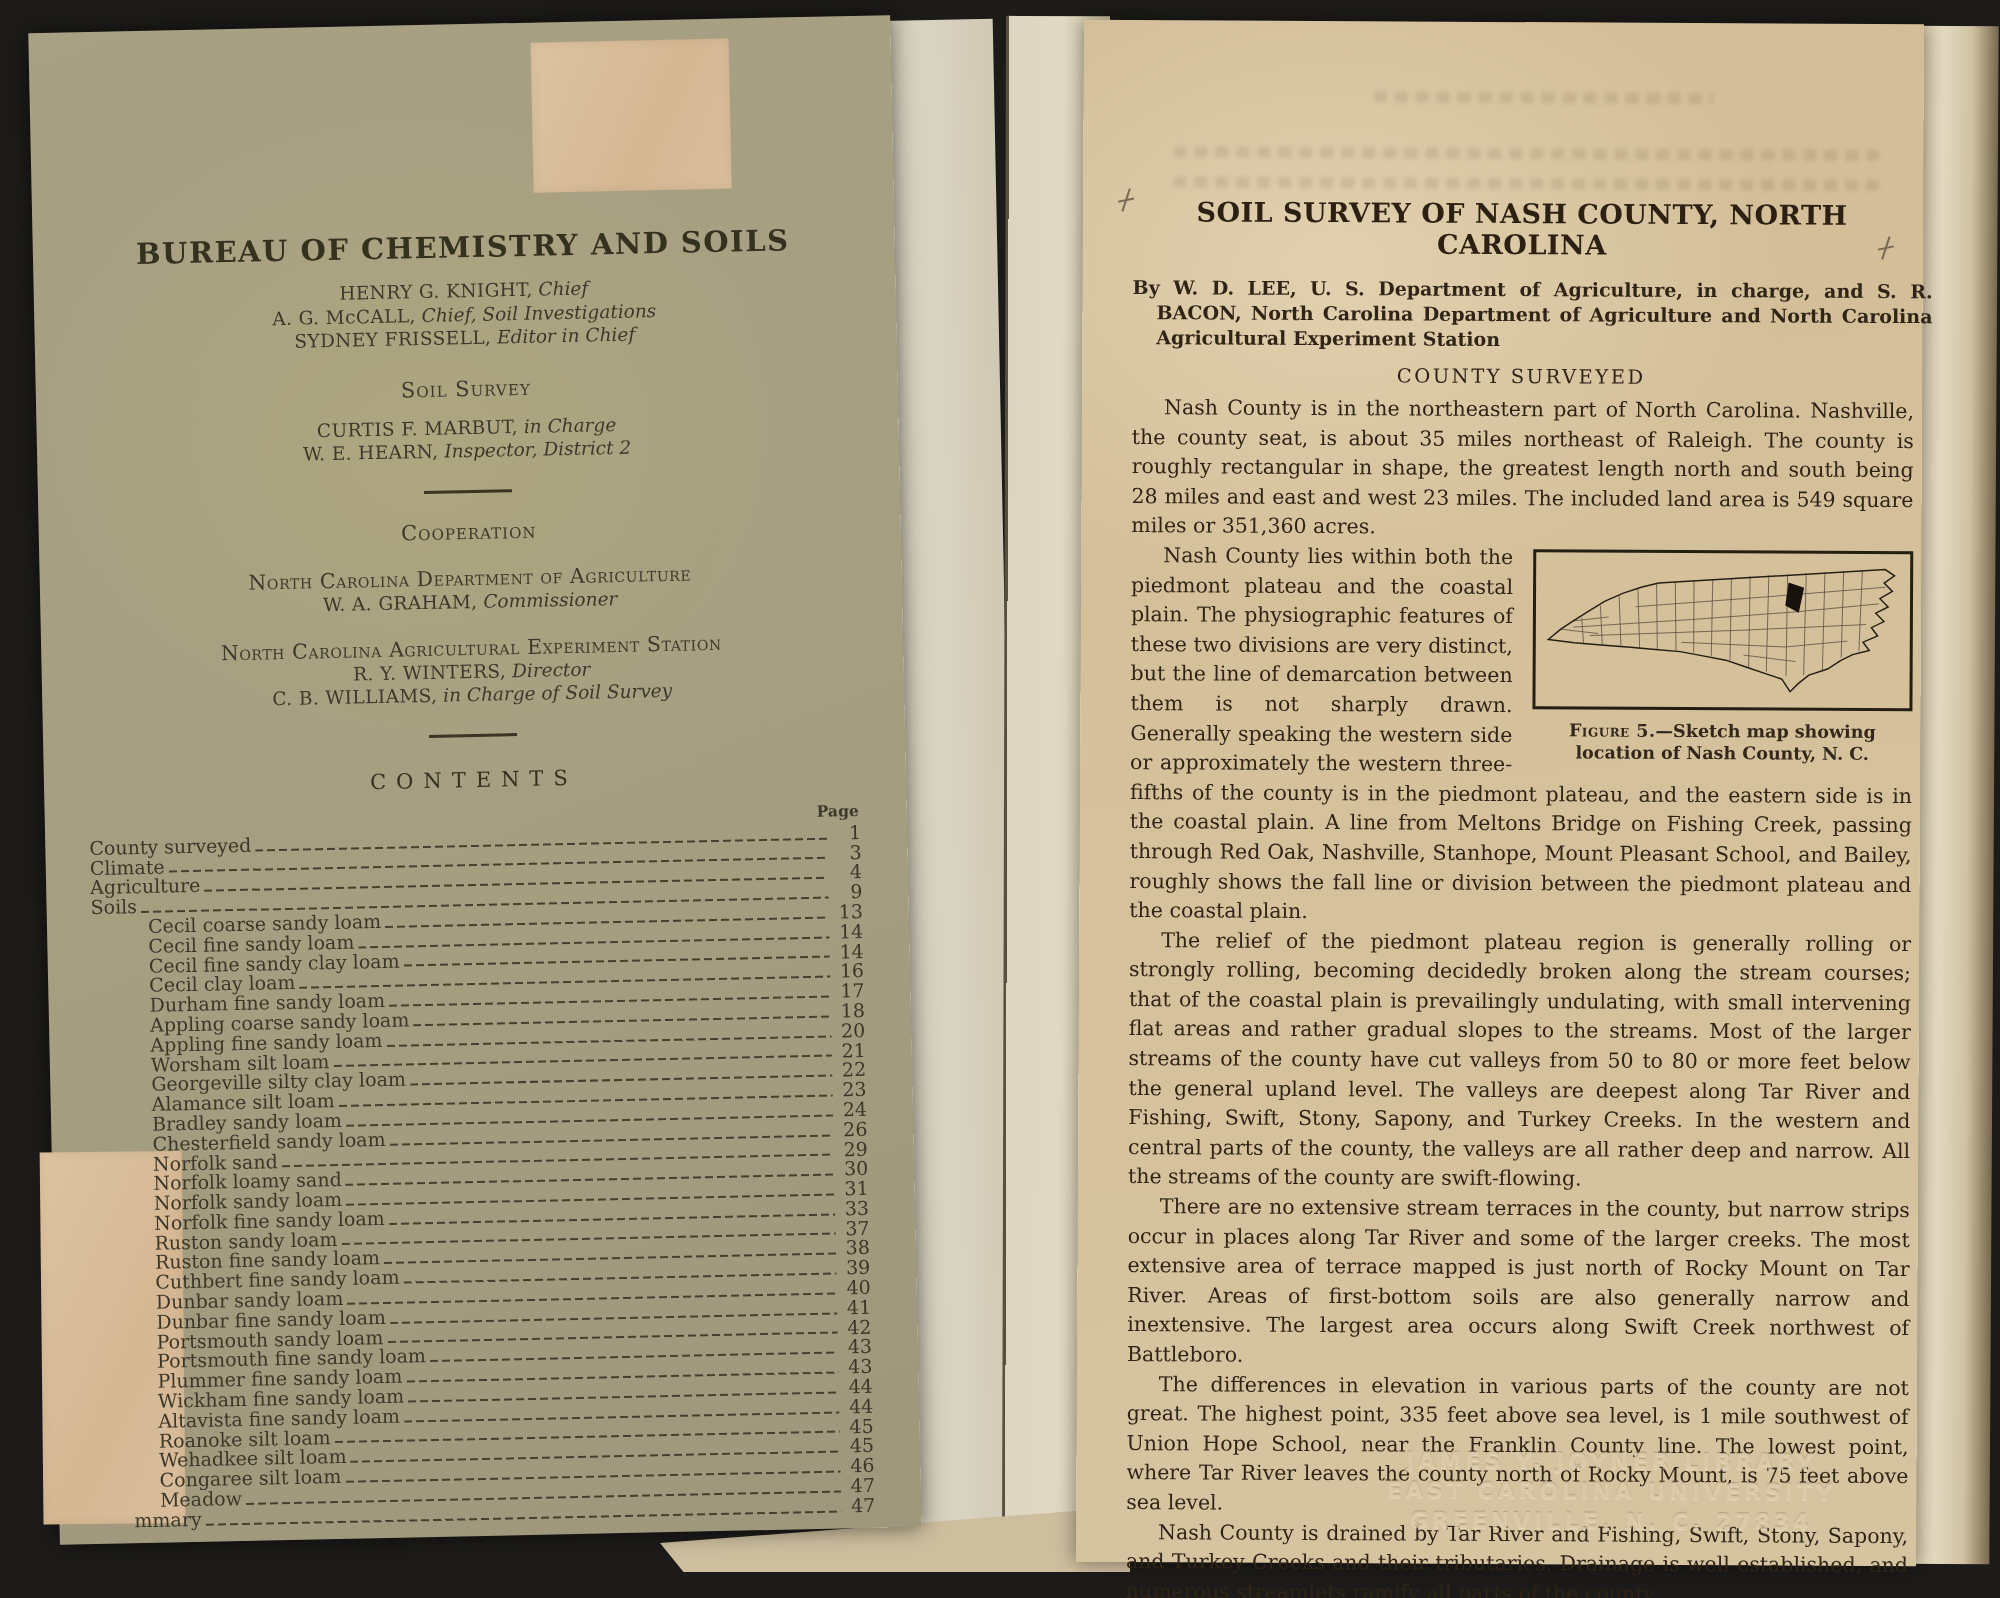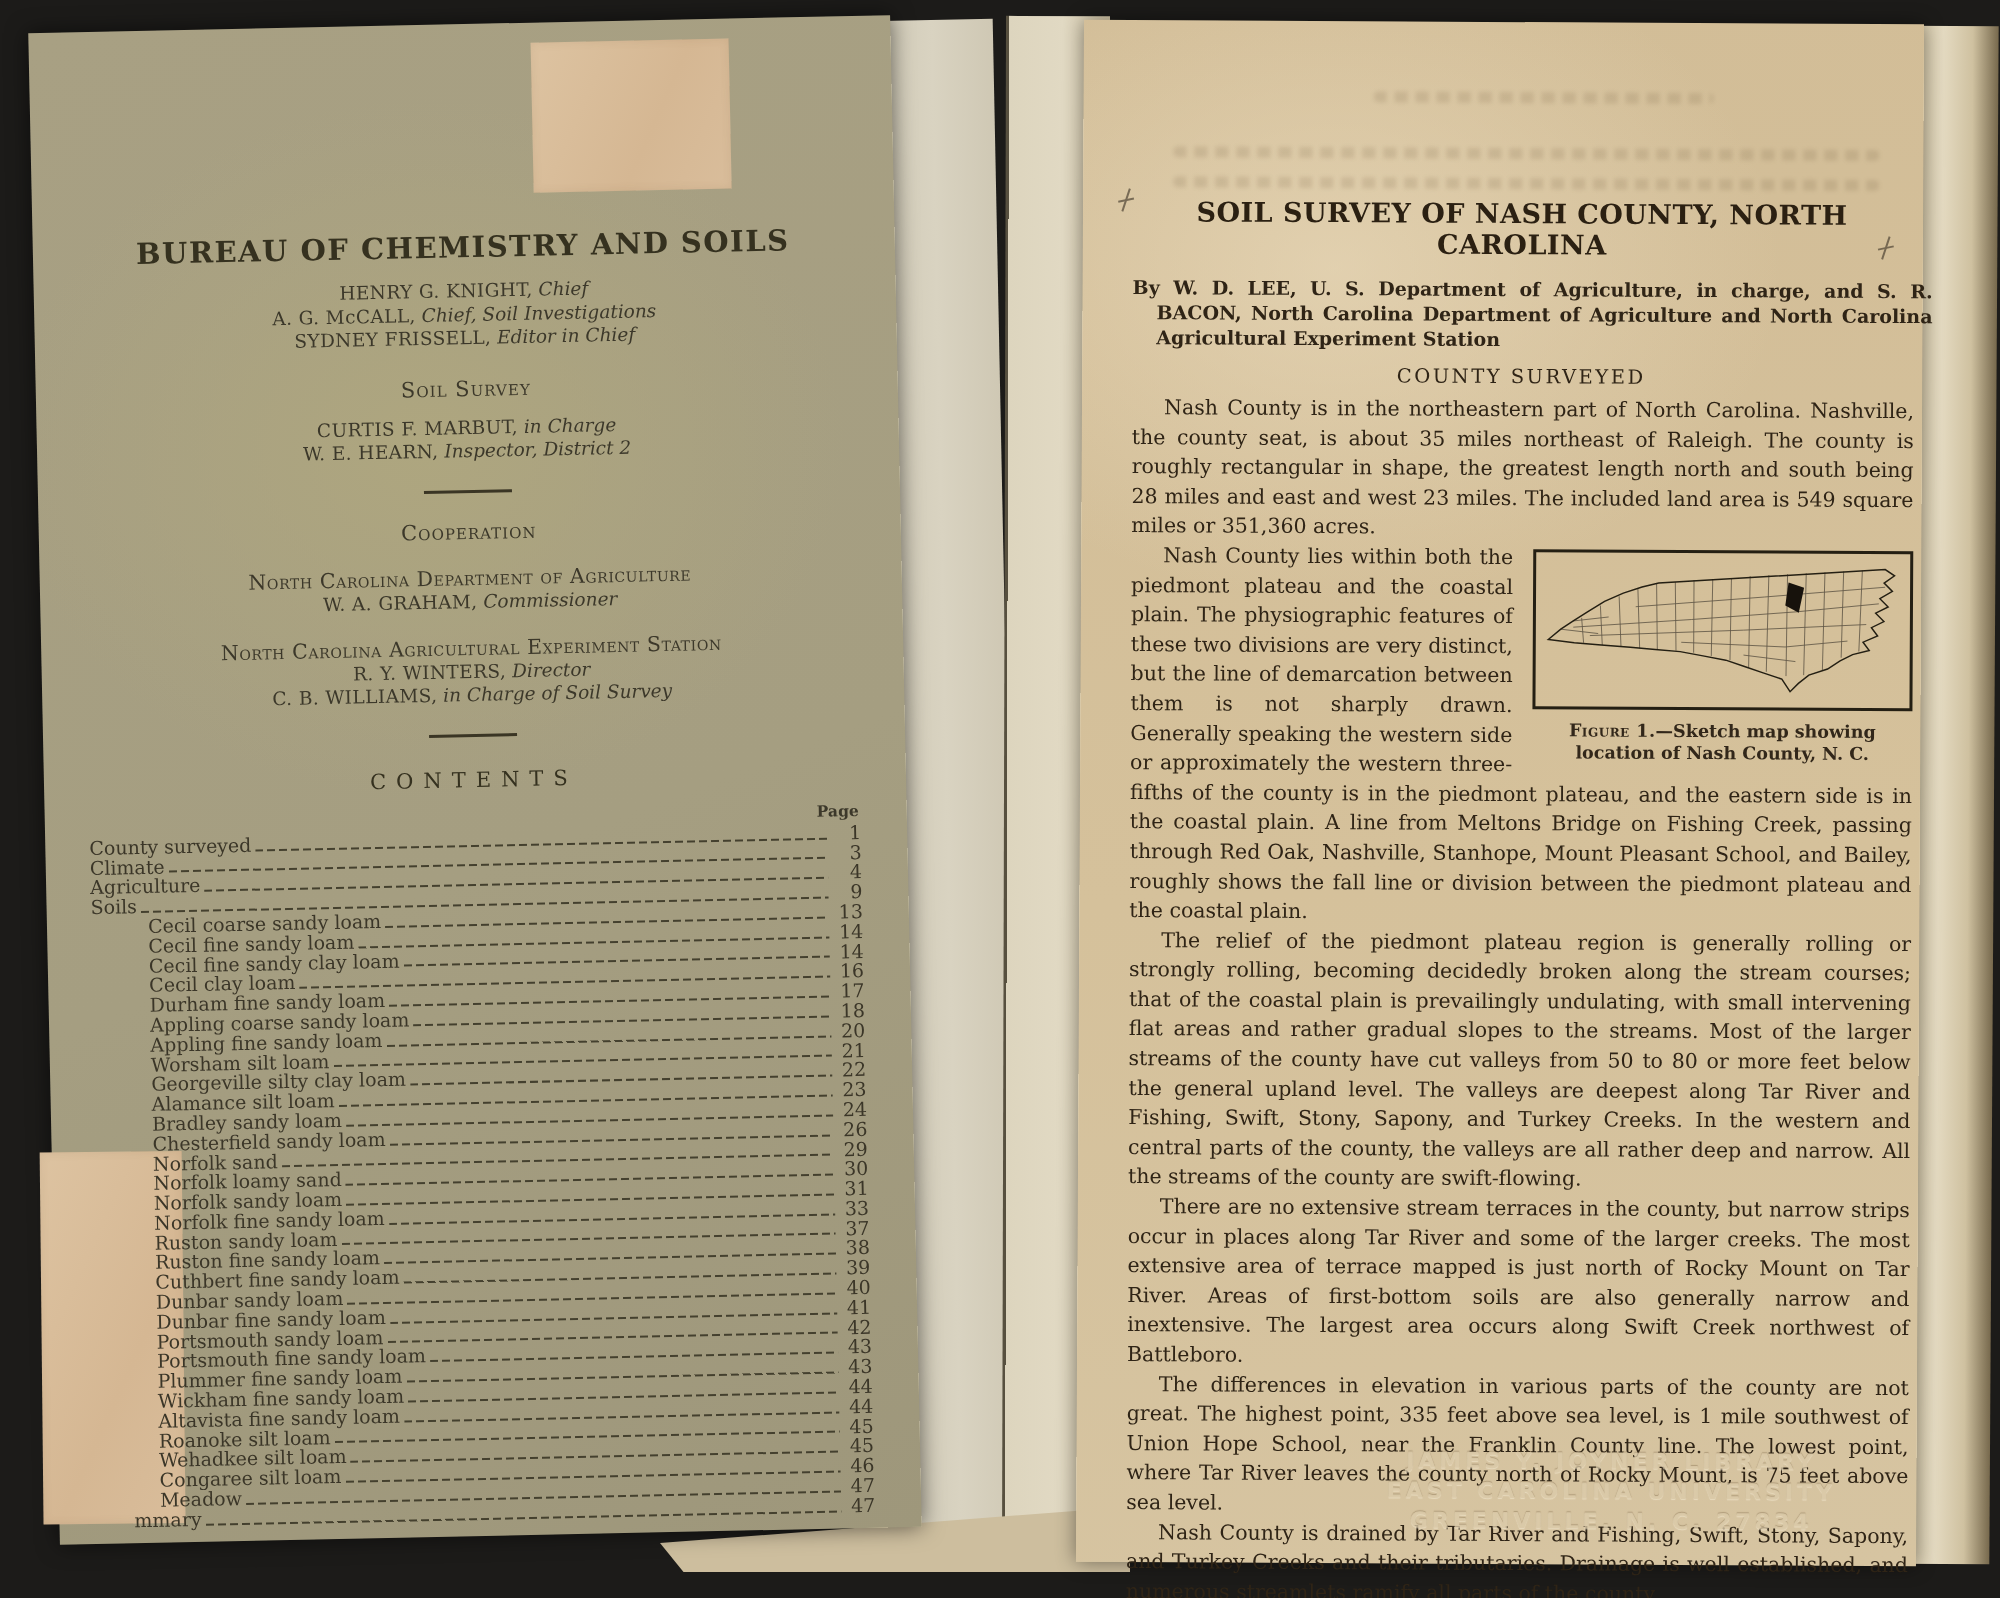--- a/index.html
+++ b/index.html
@@ -351,21 +351,21 @@
                   <path d="M36,66 L70,62"></path>
         </g>
         <path d="M12,84 L24,74 L36,66 L50,57 L66,47 L84,39 L102,33 L118,29 L336,15
                  L345,21 L335,28 L343,36 L331,43 L339,51 L327,57 L335,65 L323,71 L329,79
                  L315,85 L321,93 L305,97 L293,103 L281,111 L263,117 L253,125 L245,133
                  L237,121 L219,115 L201,109 L183,103 L161,99 L139,95 L115,93 L91,91
                  L63,89 L37,87 Z" fill="none" stroke="#241f13" stroke-width="1.4"></path>
         <path d="M243,28 L258,33 L253,57 L240,50 Z" fill="#17120c"></path>
       </svg>
             </span>
-            <span class="fig-cap"><span class="lbl">Figure 1.</span><span>—Sketch map showing location of Nash County, N. C.</span></span>
+            <span class="fig-cap"><span class="lbl">Figure 5.</span><span>—Sketch map showing location of Nash County, N. C.</span></span>
           </span>Nash County lies within both the piedmont plateau and the coastal plain. The physiographic features of these two divisions are very distinct, but the line of demarcation between them is not sharply drawn. Generally speaking the western side or approximately the western three-fifths of the county is in the piedmont plateau, and the eastern side is in the coastal plain. A line from Meltons Bridge on Fishing Creek, passing through Red Oak, Nashville, Stanhope, Mount Pleasant School, and Bailey, roughly shows the fall line or division between the piedmont plateau and the coastal plain.</p>
       <p class="body-par">The relief of the piedmont plateau region is generally rolling or strongly rolling, becoming decidedly broken along the stream courses; that of the coastal plain is prevailingly undulating, with small intervening flat areas and rather gradual slopes to the streams. Most of the larger streams of the county have cut valleys from 50 to 80 or more feet below the general upland level. The valleys are deepest along Tar River and Fishing, Swift, Stony, Sapony, and Turkey Creeks. In the western and central parts of the county, the valleys are all rather deep and narrow. All the streams of the county are swift-flowing.</p>
       <p class="body-par">There are no extensive stream terraces in the county, but narrow strips occur in places along Tar River and some of the larger creeks. The most extensive area of terrace mapped is just north of Rocky Mount on Tar River. Areas of first-bottom soils are also generally narrow and inextensive. The largest area occurs along Swift Creek northwest of Battleboro.</p>
       <p class="body-par">The differences in elevation in various parts of the county are not great. The highest point, 335 feet above sea level, is 1 mile southwest of Union Hope School, near the Franklin County line. The lowest point, where Tar River leaves the county north of Rocky Mount, is 75 feet above sea level.</p>
       <p class="body-par">Nash County is drained by Tar River and Fishing, Swift, Stony, Sapony, and Turkey Creeks and their tributaries. Drainage is well established, and numerous streamlets ramify all parts of the county.</p>
 
     </div>
 
     <div class="stamp" id="stamp">
         <div class="stamp-line">JAMES Y. JOYNER LIBRARY</div>

